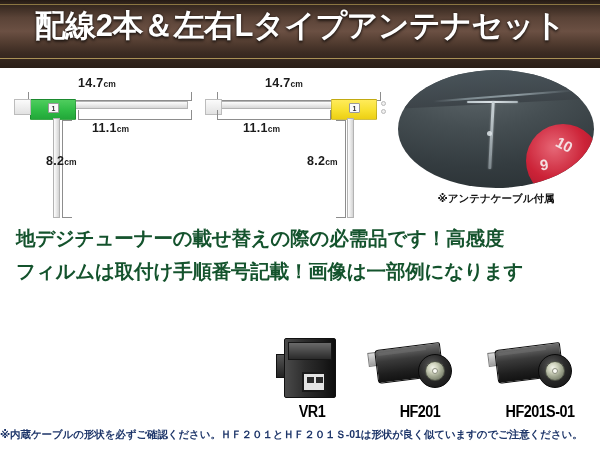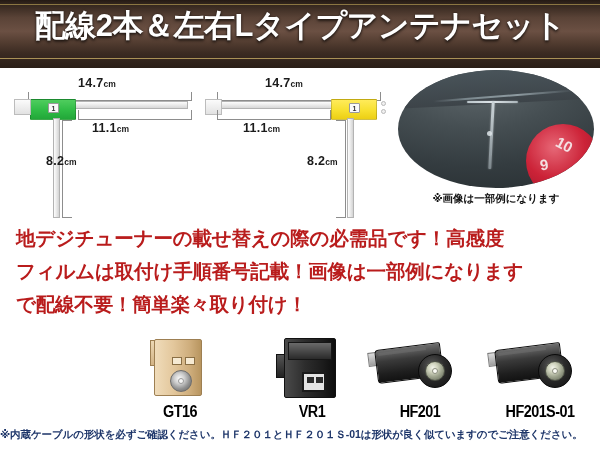--- a/index.html
+++ b/index.html
@@ -236,21 +236,21 @@
   
   #description {
     position: absolute;
     left: 16px; top: 222px;
     width: 578px;
   }
   #description .desc-line {
     display: block;
     font-size: 19.5px;
     font-weight: bold;
-    color: #b91c1c;
+    color: #14532d;
     line-height: 33px;
     letter-spacing: -0.2px;
     white-space: nowrap;
   }
 
   
   #connector-row {
     position: absolute;
     left: 0; top: 330px;
     width: 600px; height: 94px;
@@ -531,42 +531,30 @@
     <div class="glass-upper"></div>
     <div class="glass-seam"></div>
     <div class="ant-h"></div>
     <div class="ant-v"></div>
     <div class="ant-node"></div>
     <div class="sticker">
       <span class="s-10">10</span>
       <span class="s-9">9</span>
     </div>
   </div>
-  <div id="photo-caption">※画像は一部例になります</div>
+  <div id="photo-caption">※アンテナケーブル付属</div>
 
   <div id="description">
     <span class="desc-line">地デジチューナーの載せ替えの際の必需品です！高感度</span>
     <span class="desc-line">フィルムは取付け手順番号記載！画像は一部例になります</span>
-    <span class="desc-line">で配線不要！簡単楽々取り付け！</span>
   </div>
 
   <div id="connector-row">
 
 
-    <div class="connector-cell" style="left:120px;">
-      <div class="conn-art">
-        <div class="gt16-arm"></div>
-        <div class="gt16-body"></div>
-        <div class="gt16-slot-a"></div>
-        <div class="gt16-slot-b"></div>
-        <div class="gt16-barrel"></div>
-        <div class="gt16-pin"></div>
-      </div>
-      <div class="connector-label">GT16</div>
-    </div>
 
     <div class="connector-cell" style="left:252px;">
       <div class="conn-art">
         <div class="vr1-wing"></div>
         <div class="vr1-body"></div>
         <div class="vr1-top"></div>
         <div class="vr1-port">
             <i></i>
             <i class="b"></i>
           </div>

